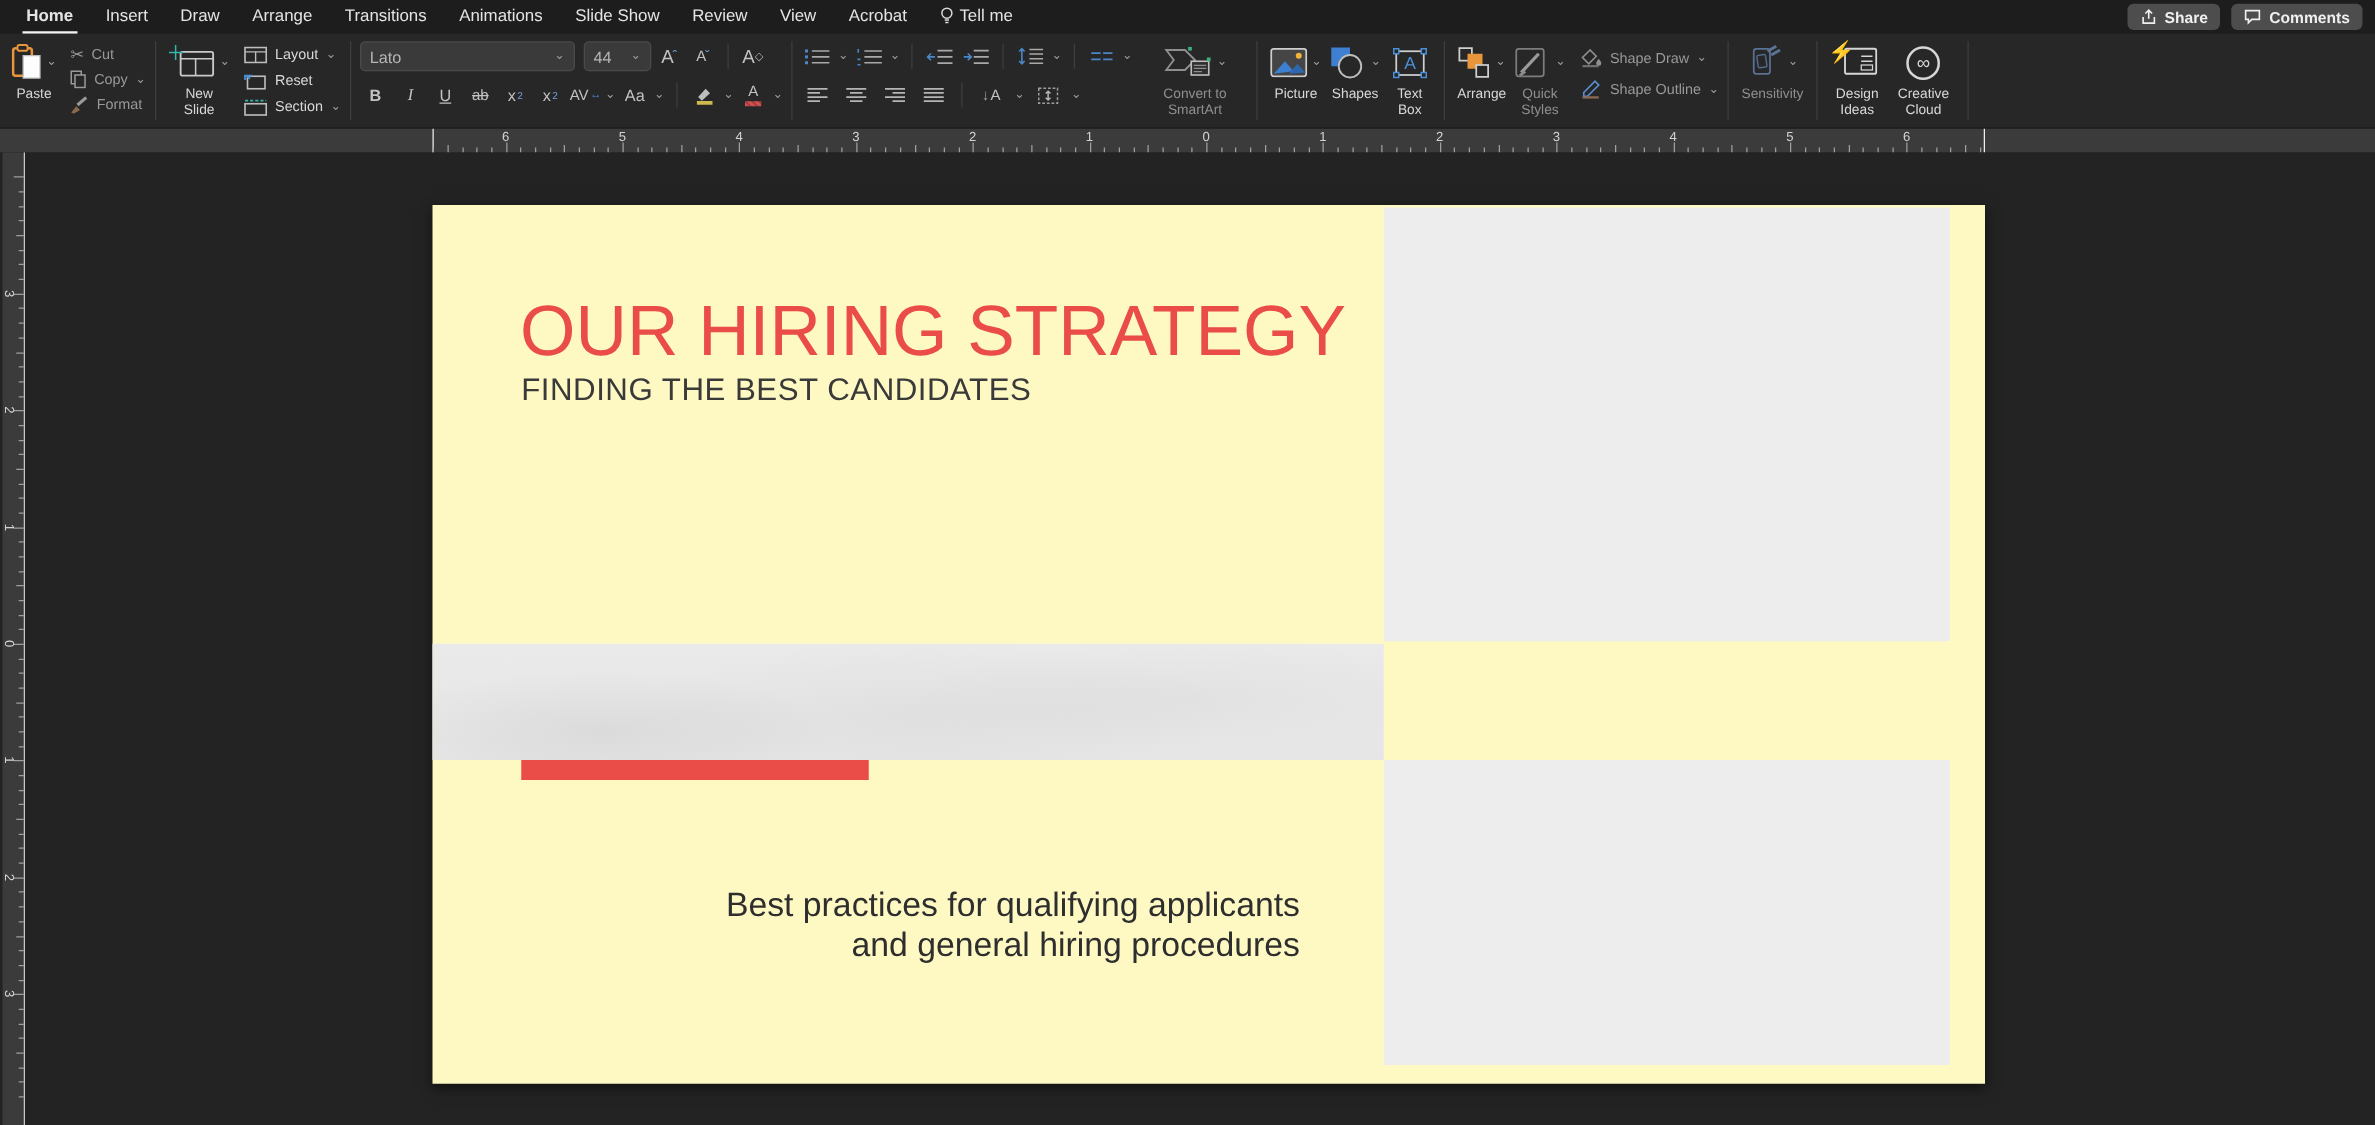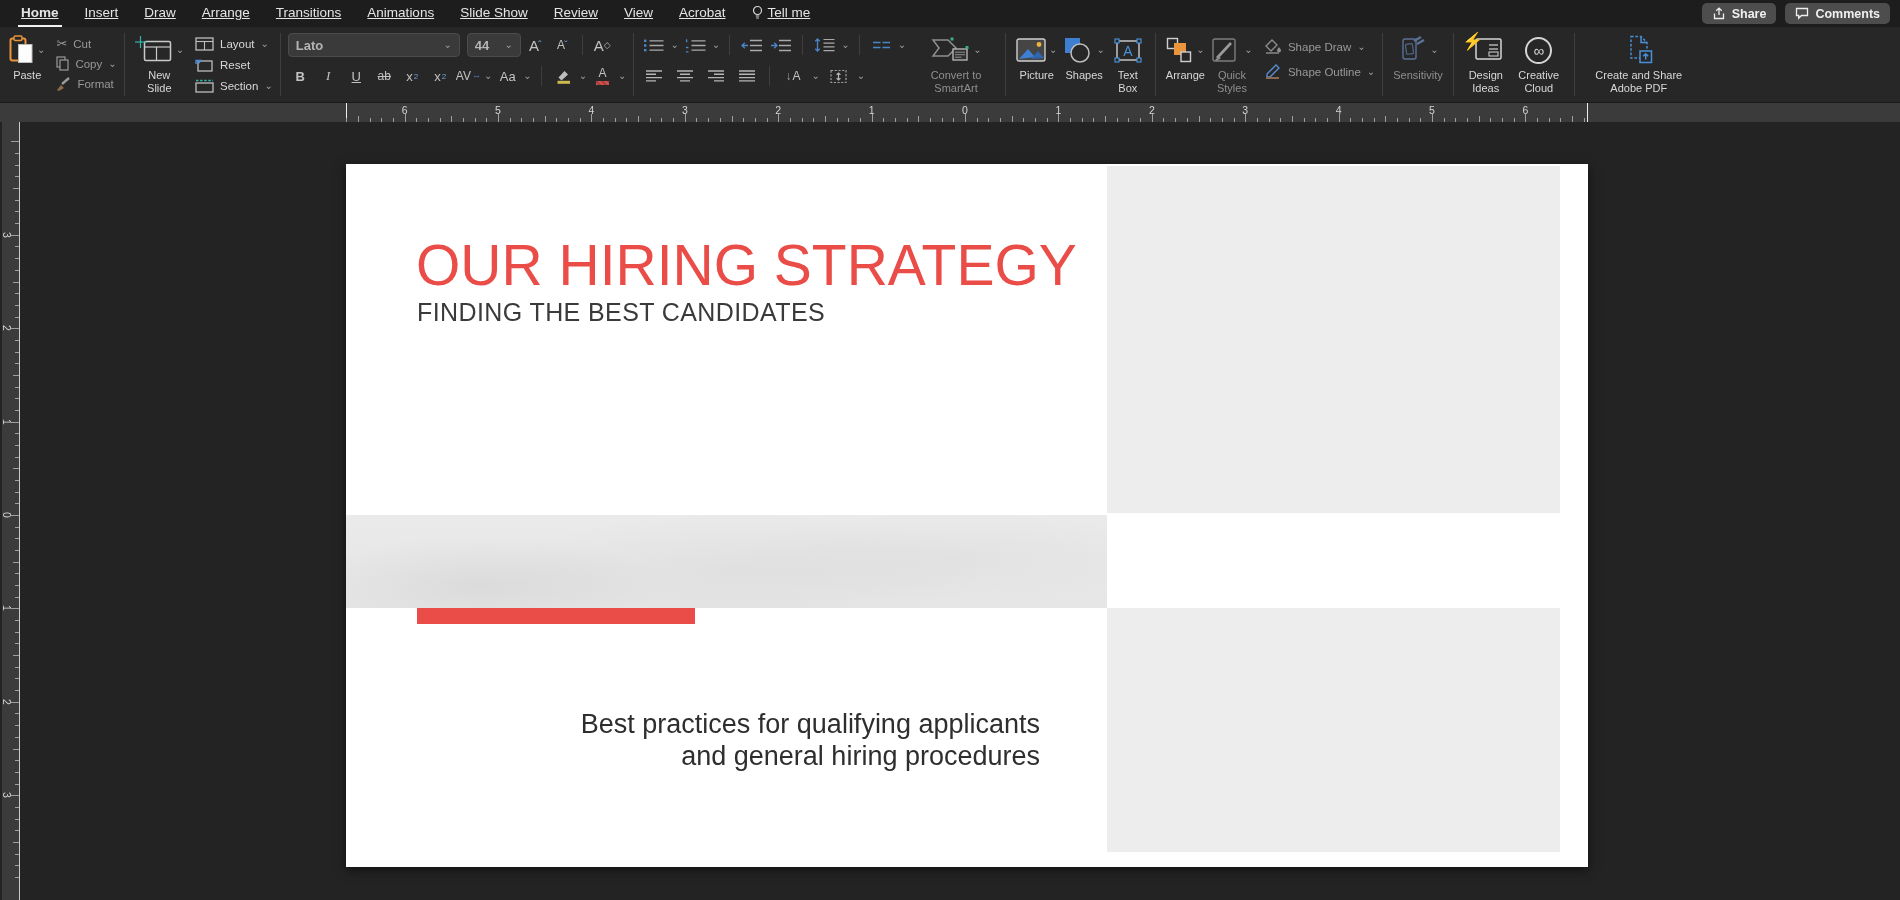--- a/index.html
+++ b/index.html
@@ -4,21 +4,21 @@
 <style>
   * { margin:0; padding:0; box-sizing:border-box; }
   html,body { background:#232323; }
   body { font-family:"Liberation Sans", sans-serif; width:1900px; height:900px; overflow:hidden; }
   .app { position:relative; width:1900px; height:900px; background:#232323; }
 
   
   .menubar { position:absolute; left:0; top:0; width:100%; height:27px; background:#1d1d1d;
              display:flex; align-items:stretch; padding-left:8px; }
   .mitem { display:flex; align-items:center; padding:0 3px; margin:0 10px; font-size:13.5px;
-           color:#e4e4e4; cursor:default; border-bottom:2px solid transparent; gap:5px;text-decoration:underline; }
+           color:#e4e4e4; cursor:default; border-bottom:2px solid transparent; gap:5px; }
   .mitem.active { font-weight:700; border-bottom:2px solid #f2f2f2; }
   .menubar-right { position:absolute; right:10px; top:3px; display:flex; gap:9px; }
   .topbtn { height:21px; background:#4d4d4d; border-radius:5px; display:flex; align-items:center;
             gap:6px; padding:0 10px; font-size:12.5px; font-weight:700; color:#efefef; }
 
   
   .ribbon { position:absolute; left:0; top:27px; width:100%; height:76px; background:#272727;
             display:flex; align-items:flex-start; padding:5px 6px 0 6px; border-bottom:1px solid #1a1a1a; }
   .vdiv { width:1px; align-self:stretch; background:#3e3e3e; margin:1px 7px 6px 7px; }
   .group { display:flex; align-items:flex-start; }
@@ -27,21 +27,21 @@
   .blabel { font-size:11px; line-height:1.15; text-align:center; color:#d8d8d8; max-width:86px; }
   .blabel.dim { color:#8f8f8f; }
   .chev { font-size:10px; color:#9e9e9e; line-height:1; align-self:center; }
   .mini-col { display:flex; flex-direction:column; gap:1px; margin-left:8px; padding-top:2px; }
   .minibtn { display:flex; align-items:center; gap:6px; font-size:11.5px; color:#999; height:19px; }
   .glyph { line-height:1; }
   .stack { display:flex; flex-direction:column; gap:5px; }
   .frow { display:flex; align-items:center; gap:2px; height:26px; }
   .selbox { background:#3a3a3a; border:1px solid #4b4b4b; border-radius:4px; height:24px;
             display:flex; align-items:center; color:#b5b5b5; font-size:13px; padding:0 7px; }
-  .selbox .val { flex:1;font-weight:bold; }
+  .selbox .val { flex:1; }
   .fbtn { min-width:25px; height:22px; display:flex; align-items:center; justify-content:center;
           color:#c2c2c2; font-size:13px; gap:1px; }
   .fbtn sup { font-size:8px; color:#6fa0d8; }
   .fbtn sub { font-size:8px; color:#6fa0d8; }
   .caret { font-size:11px; color:#6fa0d8; margin-left:-2px; }
   .smalldiamond { font-size:9px; color:#b5b5b5; margin-left:-1px; }
   .avbtn { display:flex; align-items:center; line-height:1; }
   .avbtn .lr { font-size:9px; color:#4a86c8; margin-top:-1px; }
   .colorbar { width:13px; height:3.5px; margin-top:1px;
               background:repeating-linear-gradient(45deg,#d05050 0 2px,#a83e3e 2px 4px); }
@@ -59,21 +59,21 @@
   .hruler .edge { position:absolute; top:0; height:100%; width:1px; background:#ededed; }
   .vruler { position:absolute; left:2px; top:122px; width:18px; height:778px; background:#3b3b3b;
             border-right:1px solid #c9c9c9; }
   .vruler .tick { position:absolute; right:0; height:1px; background:#9f9f9f; }
   .vruler .tick.short { width:4px; } .vruler .tick.mid { width:6px; } .vruler .tick.tall { width:8px; }
   .vruler b { position:absolute; left:2px; transform:translateY(-50%) rotate(90deg); font-weight:400;
               font-size:10.5px; color:#d4d4d4; }
 
   
   .canvas { position:absolute; left:0; top:122px; width:1900px; height:778px; background:#232323; }
-  .slide { position:absolute; left:346px; top:42px; width:1242px; height:703px; background:#ffffff;
+  .slide { position:absolute; left:346px; top:42px; width:1242px; height:703px; background:#fef9c3;
            box-shadow:0 3px 10px rgba(0,0,0,.55); }
   .slide-title { position:absolute; left:70px; top:68px; font-size:57px; font-weight:400;
                  letter-spacing:0px; white-space:nowrap; }
   .slide-subtitle { position:absolute; left:71px; top:134px; font-size:25px; color:#3a3a3a;
                     letter-spacing:.4px; }
   .gray-band { position:absolute; left:0; top:351px; width:761px; height:93px;
       background:
         radial-gradient(ellipse 260px 70px at 18% 75%, rgba(110,110,110,.10), transparent 70%),
         radial-gradient(ellipse 340px 80px at 52% 60%, rgba(120,120,120,.07), transparent 72%),
         radial-gradient(ellipse 300px 60px at 80% 45%, rgba(125,125,125,.06), transparent 75%),
@@ -560,33 +560,20 @@
       <div class="iconrow">
         <span class="ccircle">
             <span class="glyph">∞</span>
           </span>
       </div>
       <div class="blabel" style="max-width:50px;">Creative Cloud</div>
     </div>
 
     <div class="vdiv"></div>
 
-    <div class="bigbtn">
-      <div class="iconrow">
-        <span>
-            <svg width="30" height="30" viewBox="0 0 30 30">
-              <path d="M7 1.5h10l6 6V23H7z" fill="none" stroke="#4a90d9" stroke-width="1.5" stroke-dasharray="2.6 1.8"></path>
-              <path d="M17 1.5v6h6" fill="none" stroke="#4a90d9" stroke-width="1.5"></path>
-              <rect x="16" y="16" width="11.5" height="11.5" fill="#272727" stroke="#4a90d9" stroke-width="1.5"></rect>
-              <path d="M21.7 24.5v-5M19.2 21.3l2.5-2.5 2.5 2.5" fill="none" stroke="#4a90d9" stroke-width="1.5"></path>
-            </svg>
-          </span>
-      </div>
-      <div class="blabel" style="max-width:108px;">Create and Share Adobe PDF</div>
-    </div>
   </div>
 
   <div class="hruler">
     <div class="edge" style="left:346px;"></div>
     <div class="edge" style="left:1587px;"></div>
   <i class="tick short" style="left: 346.225px;"></i>
       <i class="tick mid" style="left: 357.9px;"></i>
       <i class="tick short" style="left: 369.575px;"></i>
       <i class="tick short" style="left: 381.25px;"></i>
       <i class="tick short" style="left: 392.925px;"></i>

